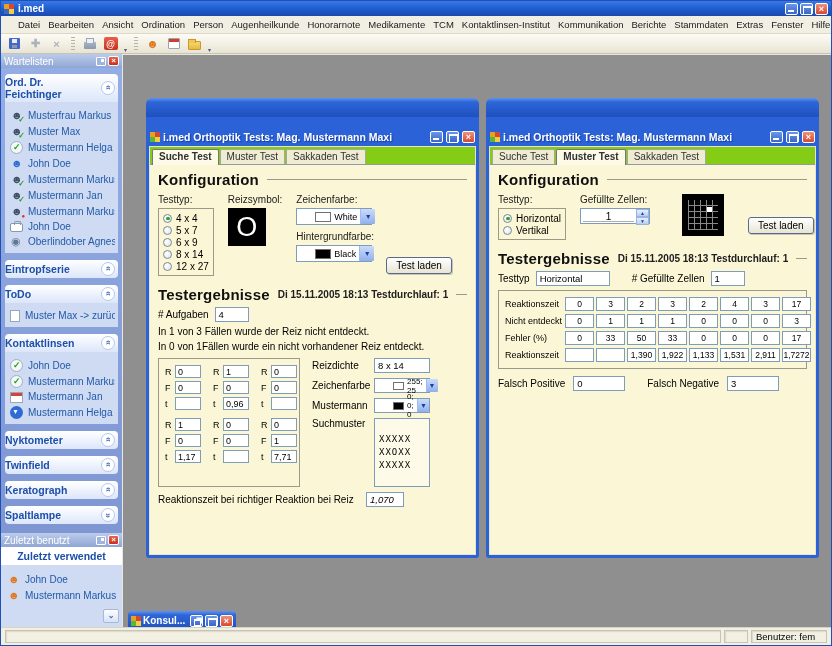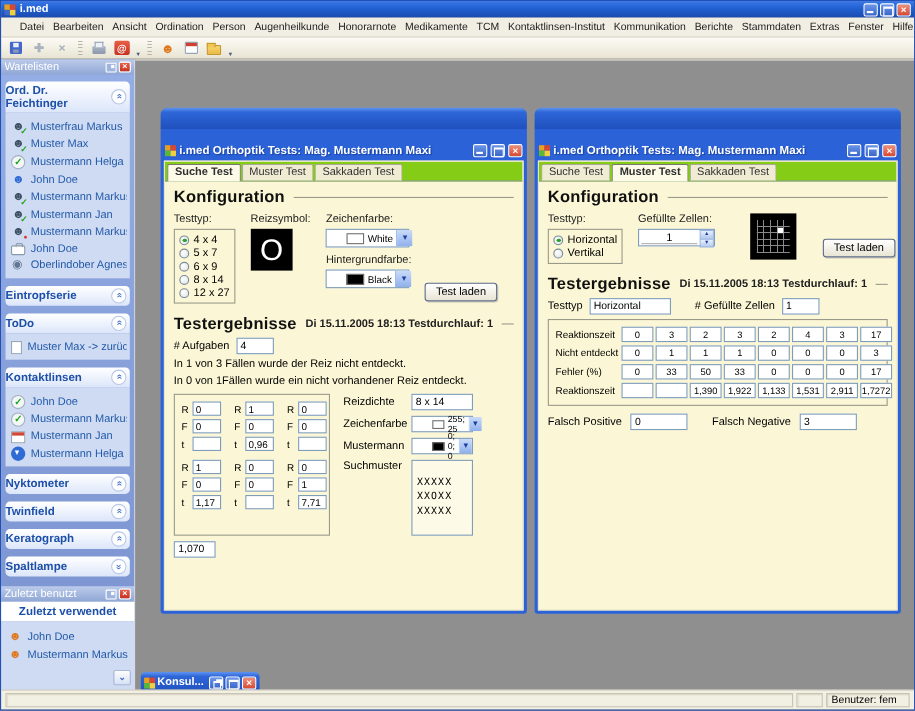--- a/index.html
+++ b/index.html
@@ -148,21 +148,21 @@
   .rcol { display:flex; flex-direction:column; gap:5px; font-size:10px; }
   .rrow { display:flex; align-items:center; }
   .rrow .lbl { width:62px; flex:none; }
   .rrow .tb { width:56px; }
   .rrow .dd { width:56px; height:15px; font-size:8px; }
   .rrow .dd .swatch { width:11px; height:8px; }
   .rrow .dd .arrow { width:12px; height:13px; }
   .sm-box { width:56px; border:1px solid #7F9DB9; background:#FDFAE8; padding:14px 4px; font-family:"DejaVu Sans Mono", monospace; font-size:9px; line-height:13px; letter-spacing:1px; }
   .rt-row { display:flex; align-items:center; gap:8px; margin-top:5px; font-size:10px; }
   .rt-row .lbl { width:200px; }
-  .rt-row .tb { width:38px; }
+  .rt-row .tb { width:38px;font-style:italic; }
   
   .spin { display:flex; border:1px solid #7F9DB9; background:#fff; width:70px; height:16px; }
   .spin .val { flex:1; text-align:center; font-size:10px; line-height:14px; border-bottom:1px solid #B0B0B0; margin:1px 2px; }
   .spin .btns { width:13px; display:flex; flex-direction:column; flex:none; }
   .spin .sb { flex:1; background:linear-gradient(#E8F0FC,#B8CCF0); border:1px solid #98B4E4; font-size:5px; color:#1C3FA0; display:flex; align-items:center; justify-content:center; }
   .gridbox { width:42px; height:42px; background:#000; padding:6px; }
   .gridlines { width:30px; height:30px; position:relative;
     background-image:repeating-linear-gradient(0deg,#888 0 1px,transparent 1px 6px),repeating-linear-gradient(90deg,#888 0 1px,transparent 1px 6px); }
   .gridlines::after { content:""; position:absolute; width:5px; height:5px; background:#fff; right:6px; top:7px; }
   .t2 { margin-top:4px; }
@@ -643,20 +643,21 @@
 
               <div class="sm-line">XXXXX</div>
                   <div class="sm-line">XXOXX</div>
                   <div class="sm-line">XXXXX</div>
                 </div>
             </div>
           </div>
         </div>
 
         <div class="rt-row">
+          <span class="lbl">Reaktionszeit bei richtiger Reaktion bei Reiz</span>
           <span class="tb">1,070</span>
         </div>
 
       </div>
     </div>
   </div>
 
   <div class="window" style="left:363px; top:43px;">
     <div class="win-titlebar">
       <span class="win-icon">

